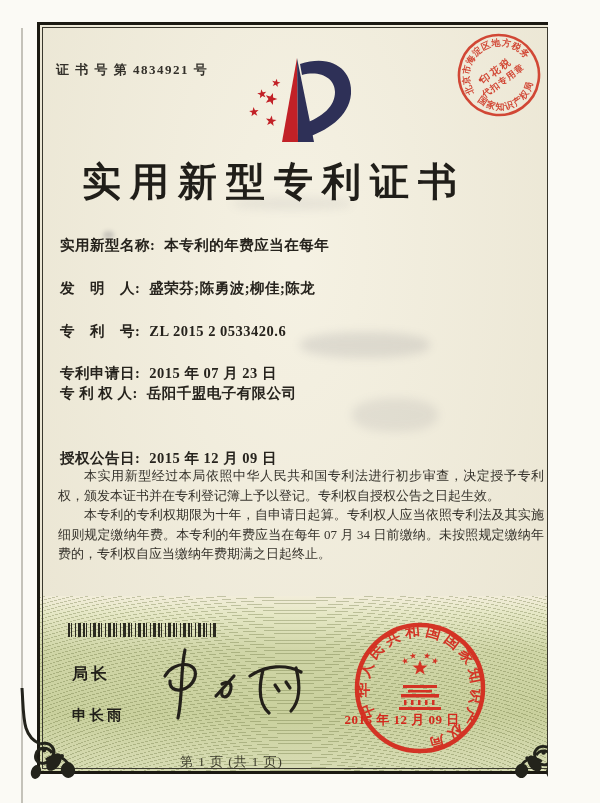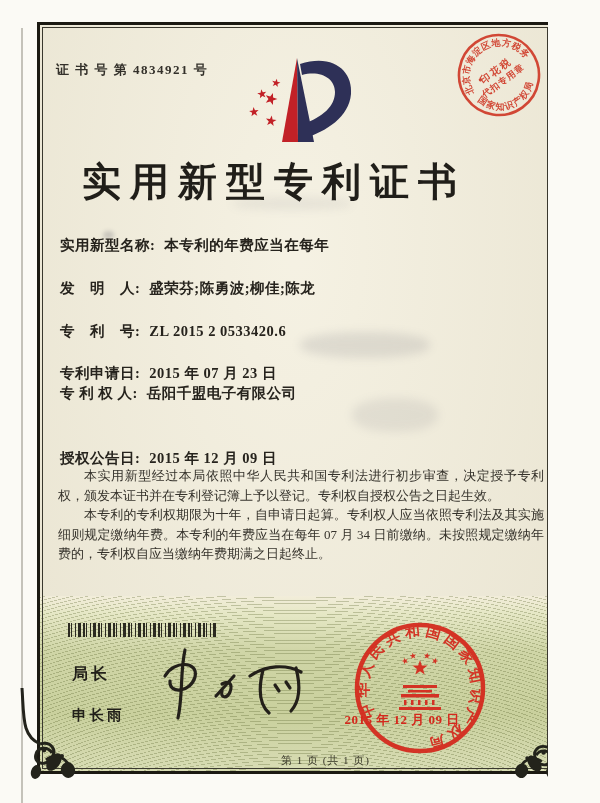--- a/index.html
+++ b/index.html
@@ -41,21 +41,21 @@
   .signer-name{position:absolute;left:72px;top:691px;font-family:"DejaVu Sans","Liberation Sans",sans-serif;
     font-size:14.5px;font-weight:700;letter-spacing:3px;color:#22201a;z-index:6;margin-top:15px;}
   .signature{position:absolute;left:150px;top:640px;z-index:6;}
 
   .logo{position:absolute;left:240px;top:50px;z-index:5;}
   .tax-stamp{position:absolute;left:451px;top:27px;z-index:8;opacity:.92;}
   .seal{position:absolute;left:354px;top:622px;z-index:8;opacity:.93;}
   .seal-date{position:absolute;left:338px;top:711px;width:128px;text-align:center;z-index:9;
     font-size:13px;font-weight:700;color:#d5281c;letter-spacing:0.5px;}
 
-  .footer{position:absolute;left:180px;top:753px;width:190px;text-align:right;font-size:11px;color:#3d3c2c;letter-spacing:1px;z-index:6;font-family:Liberation Serif, serif;}
+  .footer{position:absolute;left:180px;top:753px;width:190px;text-align:left;font-size:13px;color:#3d3c2c;letter-spacing:1px;z-index:6;font-family:Liberation Serif, serif;}
 
   .flourish-left{position:absolute;left:16px;top:686px;z-index:31;}
   .flourish-right{position:absolute;left:506px;top:694px;z-index:31;transform:scaleX(-1);}
 
   
   .scan-line-left{position:absolute;left:21px;top:28px;width:2px;height:775px;background:#8e897d;opacity:.5;z-index:2;}
   .scan-line-right{position:absolute;left:583px;top:620px;width:2px;height:80px;background:#a9a499;opacity:.35;z-index:2;}
   .bleed{position:absolute;filter:blur(5px);opacity:.16;background:#6f6e78;border-radius:45%;z-index:3;}
   .bl1{left:300px;top:332px;width:130px;height:26px;}
   .bl2{left:352px;top:398px;width:86px;height:34px;opacity:.12;}

